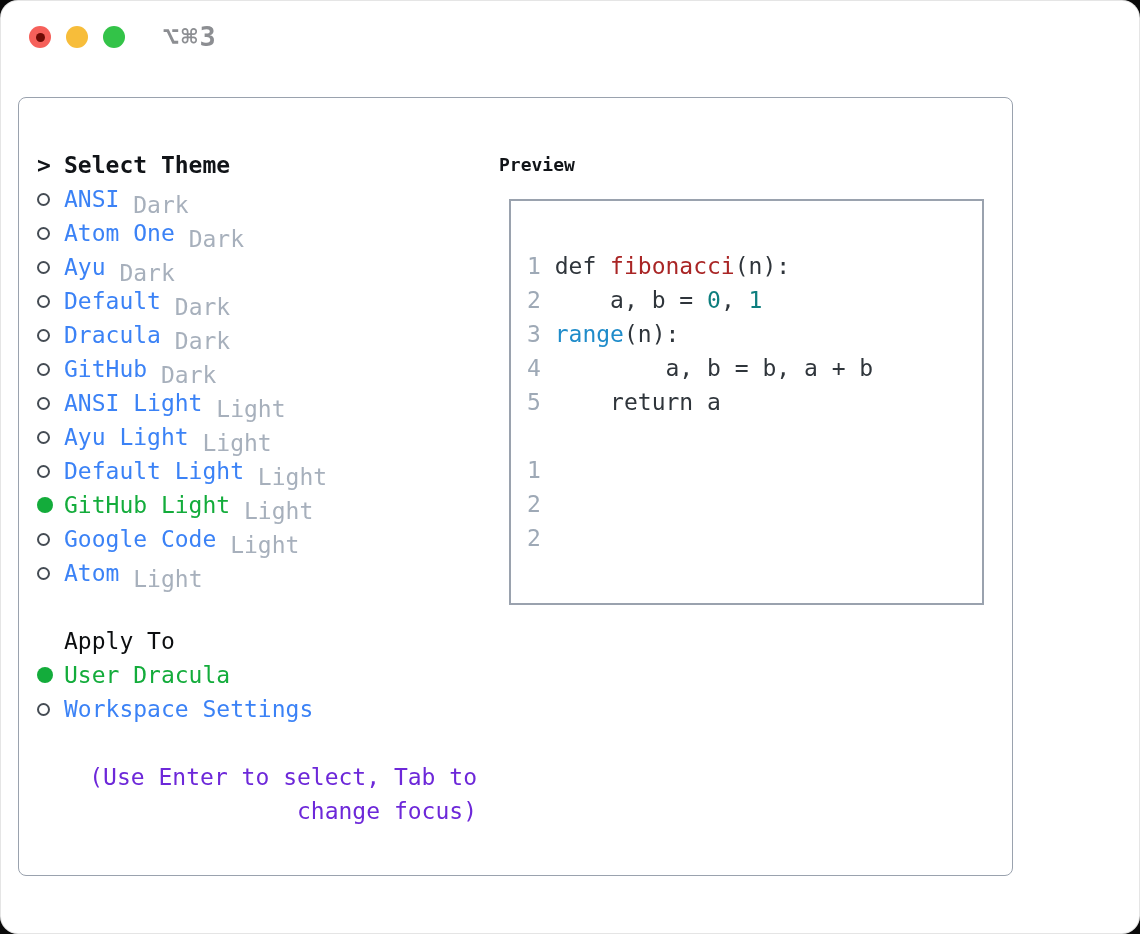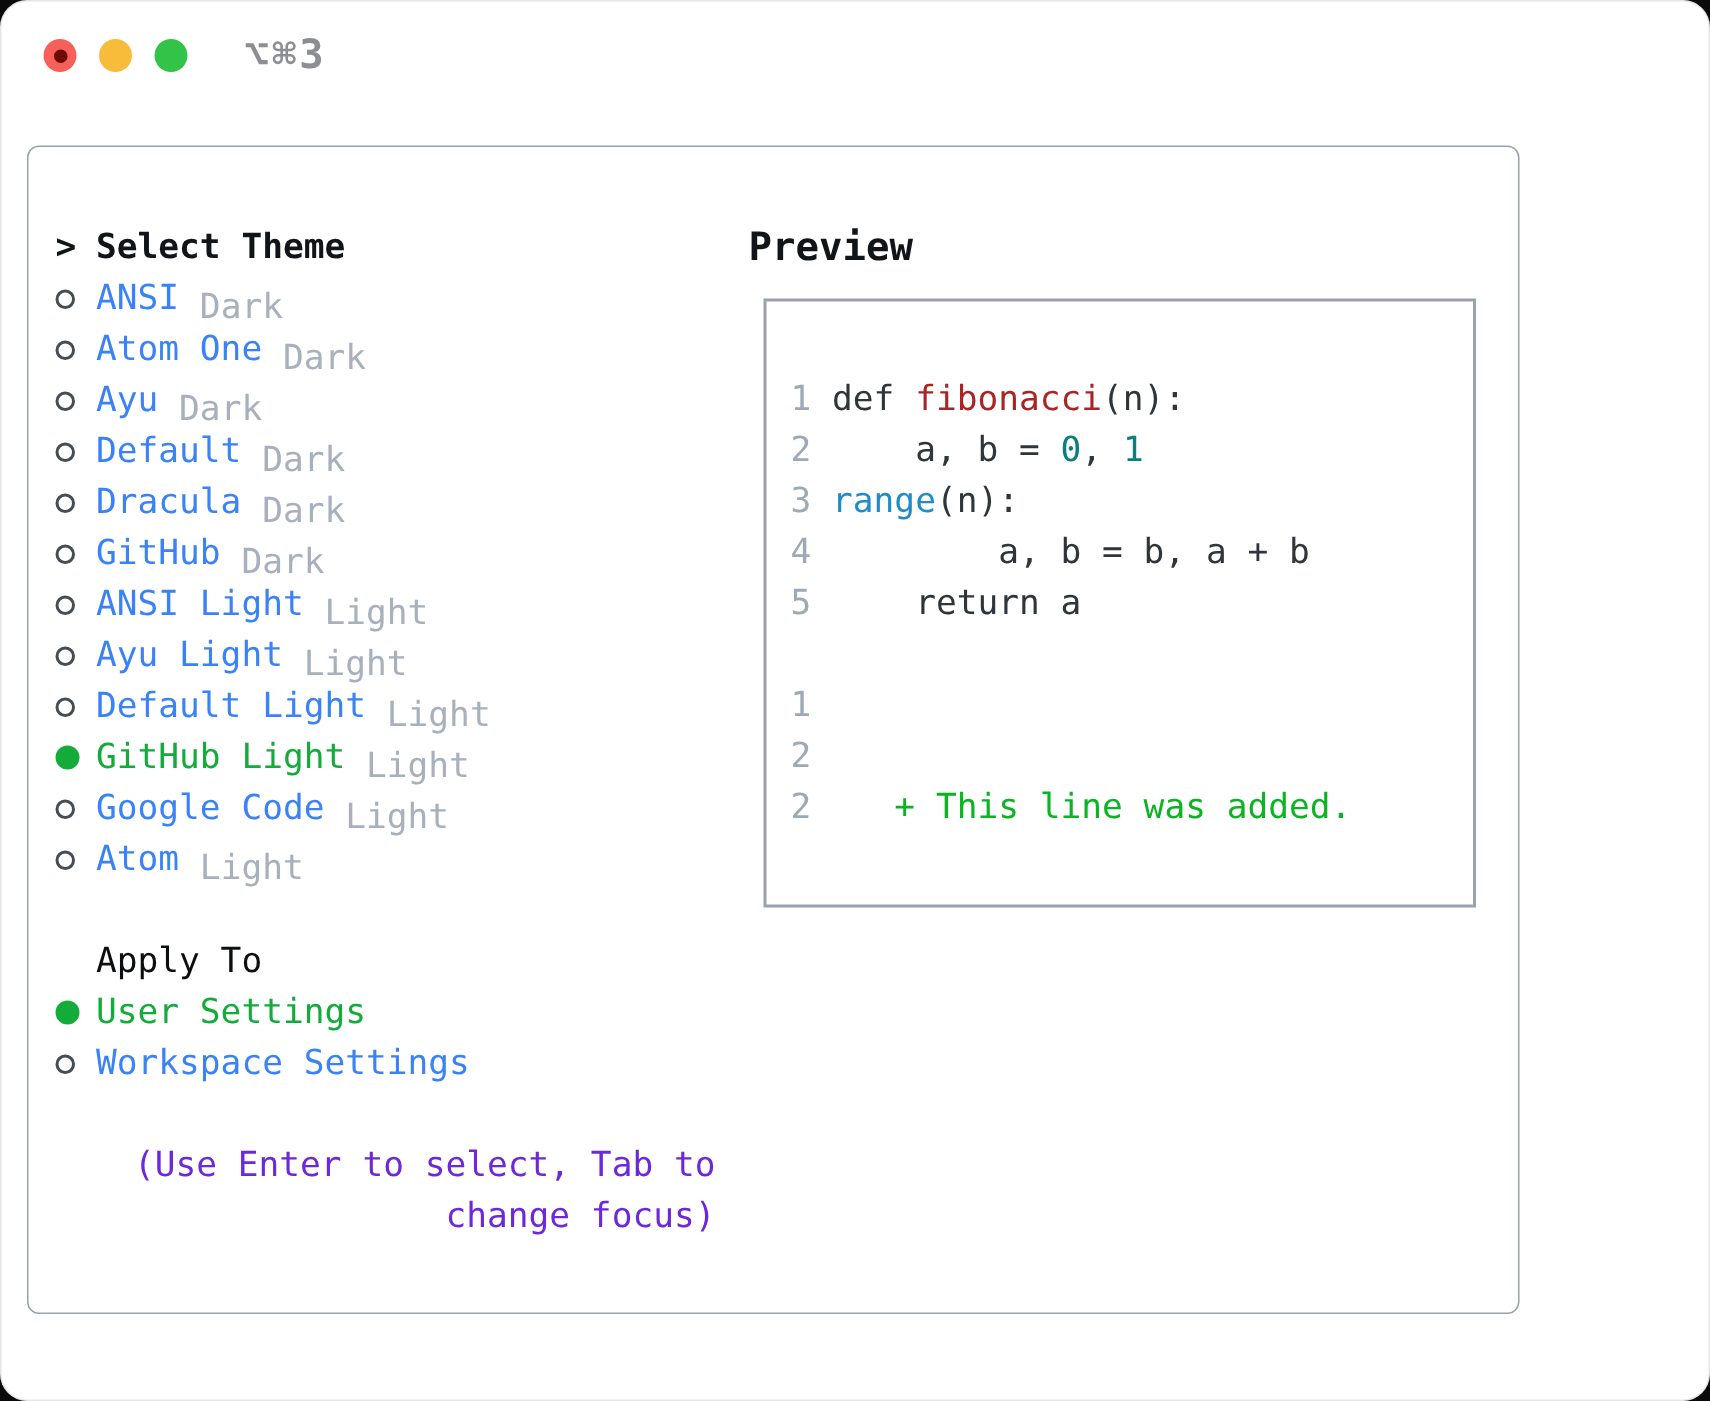--- a/index.html
+++ b/index.html
@@ -26,21 +26,21 @@
   .circle{width:13px;height:13px;border:2.5px solid #454c54;border-radius:50%;background:transparent;}
   .circle.sel{width:16px;height:16px;border:none;background:var(--green);}
   .hdr{color:#111418;font-weight:bold;}
   .name{color:#3b82f6;}
   .name.sel{color:var(--green);}
   .variant{color:#a7b0bc;margin-top:12px;}
   .subhdr{color:#0c0e10;}
   .hint{color:#6d28d9;font-size:23px;height:34px;line-height:34px;white-space:pre;text-align:right;}
   
   .preview-header{position:absolute;left:480px;top:50px;height:34px;line-height:34px;
-                  font-size:26px;font-weight:bold;color:#111418;}
+                  font-size:18px;font-weight:bold;color:#111418;}
   .preview-box{position:absolute;left:490px;top:101px;width:475px;height:406px;
                border:2px solid #9aa2ae;background:#fff;padding:48px 0 0 16px;}
   .cline{display:flex;height:34px;line-height:34px;font-size:23px;white-space:pre;}
   .lnum{color:#9ea9b6;}
   .blank-line{height:34px;}
   .tok-text{color:#2f353b;}
   .tok-func{color:#a92525;}
   .tok-number{color:#0d7e7e;}
   .tok-builtin{color:#1f8cca;}
   .diff-context{color:#868f99;}
@@ -70,38 +70,38 @@
         <div class="row"><span class="gutter"><span class="circle"></span></span><span class="name">Dracula</span><span class="variant"> Dark</span></div>
         <div class="row"><span class="gutter"><span class="circle"></span></span><span class="name">GitHub</span><span class="variant"> Dark</span></div>
         <div class="row"><span class="gutter"><span class="circle"></span></span><span class="name">ANSI Light</span><span class="variant"> Light</span></div>
         <div class="row"><span class="gutter"><span class="circle"></span></span><span class="name">Ayu Light</span><span class="variant"> Light</span></div>
         <div class="row"><span class="gutter"><span class="circle"></span></span><span class="name">Default Light</span><span class="variant"> Light</span></div>
         <div class="row"><span class="gutter"><span class="circle sel"></span></span><span class="name sel">GitHub Light</span><span class="variant"> Light</span></div>
         <div class="row"><span class="gutter"><span class="circle"></span></span><span class="name">Google Code</span><span class="variant"> Light</span></div>
         <div class="row"><span class="gutter"><span class="circle"></span></span><span class="name">Atom</span><span class="variant"> Light</span></div>
         <div class="row"></div>
         <div class="row"><span class="gutter"></span><span class="subhdr">Apply To</span></div>
-        <div class="row"><span class="gutter"><span class="circle sel"></span></span><span class="name sel">User Settings</span></div>
+        <div class="row"><span class="gutter"><span class="circle sel"></span></span><span class="name sel">User Dracula</span></div>
         <div class="row"><span class="gutter"><span class="circle"></span></span><span class="name">Workspace Settings</span></div>
         <div class="row"></div>
         <div class="hint">(Use Enter to select, Tab to</div>
         <div class="hint">change focus)</div>
       </div>
 
     <div class="preview-header">Preview</div>
 
     <div class="preview-box">
       <div id="code-lines">
           <div class="cline"><span class="lnum">1 </span><span class="tok-text">def </span><span class="tok-func">fibonacci</span><span class="tok-text">(n):</span></div>
           <div class="cline"><span class="lnum">2 </span><span class="tok-text">    a, b = </span><span class="tok-number">0</span><span class="tok-text">, </span><span class="tok-number">1</span></div>
           <div class="cline"><span class="lnum">3 </span><span class="tok-builtin">range</span><span class="tok-text">(n):</span></div>
           <div class="cline"><span class="lnum">4 </span><span class="tok-text">        a, b = b, a + b</span></div>
           <div class="cline"><span class="lnum">5 </span><span class="tok-text">    return a</span></div>
         </div>
       <div class="blank-line"></div>
       <div id="diff-lines">
           <div class="cline"><span class="lnum">1</span></div>
           <div class="cline"><span class="lnum">2</span></div>
-          <div class="cline"><span class="lnum">2</span><span class="diff-added">    + This line was added.</span></div>
+          <div class="cline"><span class="lnum">2</span></div>
         </div>
     </div>
   </div>
 </div>
 
 </body></html>

